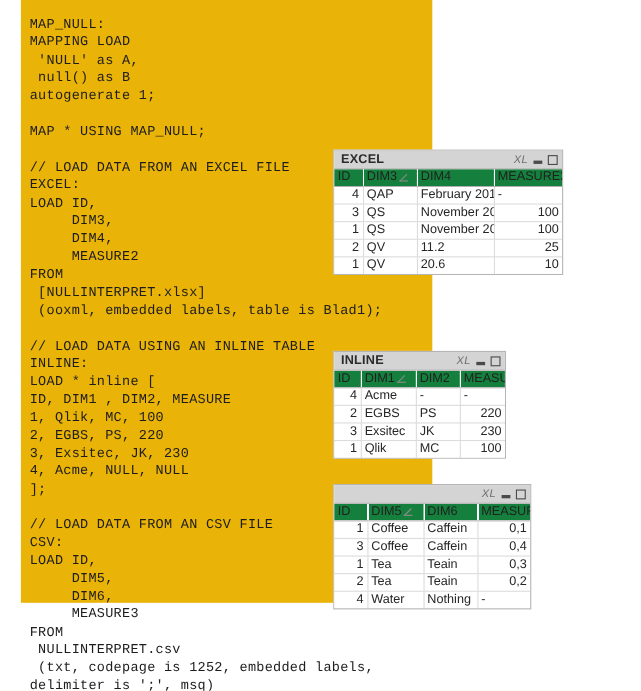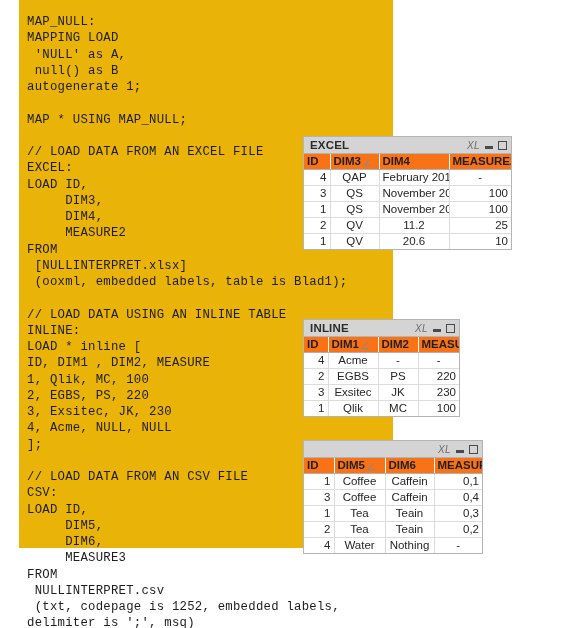--- a/index.html
+++ b/index.html
@@ -90,22 +90,22 @@
     border: 1.6px solid #4a4a4a;
     box-sizing: border-box;
   }
 
   table.grid {
     border-collapse: collapse;
     width: 100%;
     table-layout: fixed;
   }
   table.grid th {
-    background: #f97316;
-    font-weight: bold;
+    background: #15803d;
+    font-weight: normal;
     text-align: left;
     padding: 1px 3px 2px 3px;
     border-right: 1px solid #ffffff;
     border-bottom: 1px solid #b0b0b0;
     height: 15px;
     box-sizing: border-box;
     font-size: 11.5px;
     white-space: nowrap;
     overflow: hidden;
     position: relative;
@@ -117,21 +117,20 @@
     background: #ffffff;
     padding: 1px 3px 2px 3px;
     border-right: 1px solid #dcdcdc;
     border-bottom: 1px solid #dcdcdc;
     height: 15px;
     box-sizing: border-box;
     font-size: 11.5px;
     white-space: nowrap;
     overflow: hidden;
     color: #262626;
-    text-align: center;
   }
   table.grid td:last-child { border-right: none; }
   table.grid tr:last-child td { border-bottom: none; }
   table.grid td.num { text-align: right; }
 
   .sort-asc {
     display: inline-block;
     width: 9px;
     height: 9px;
     position: relative;

